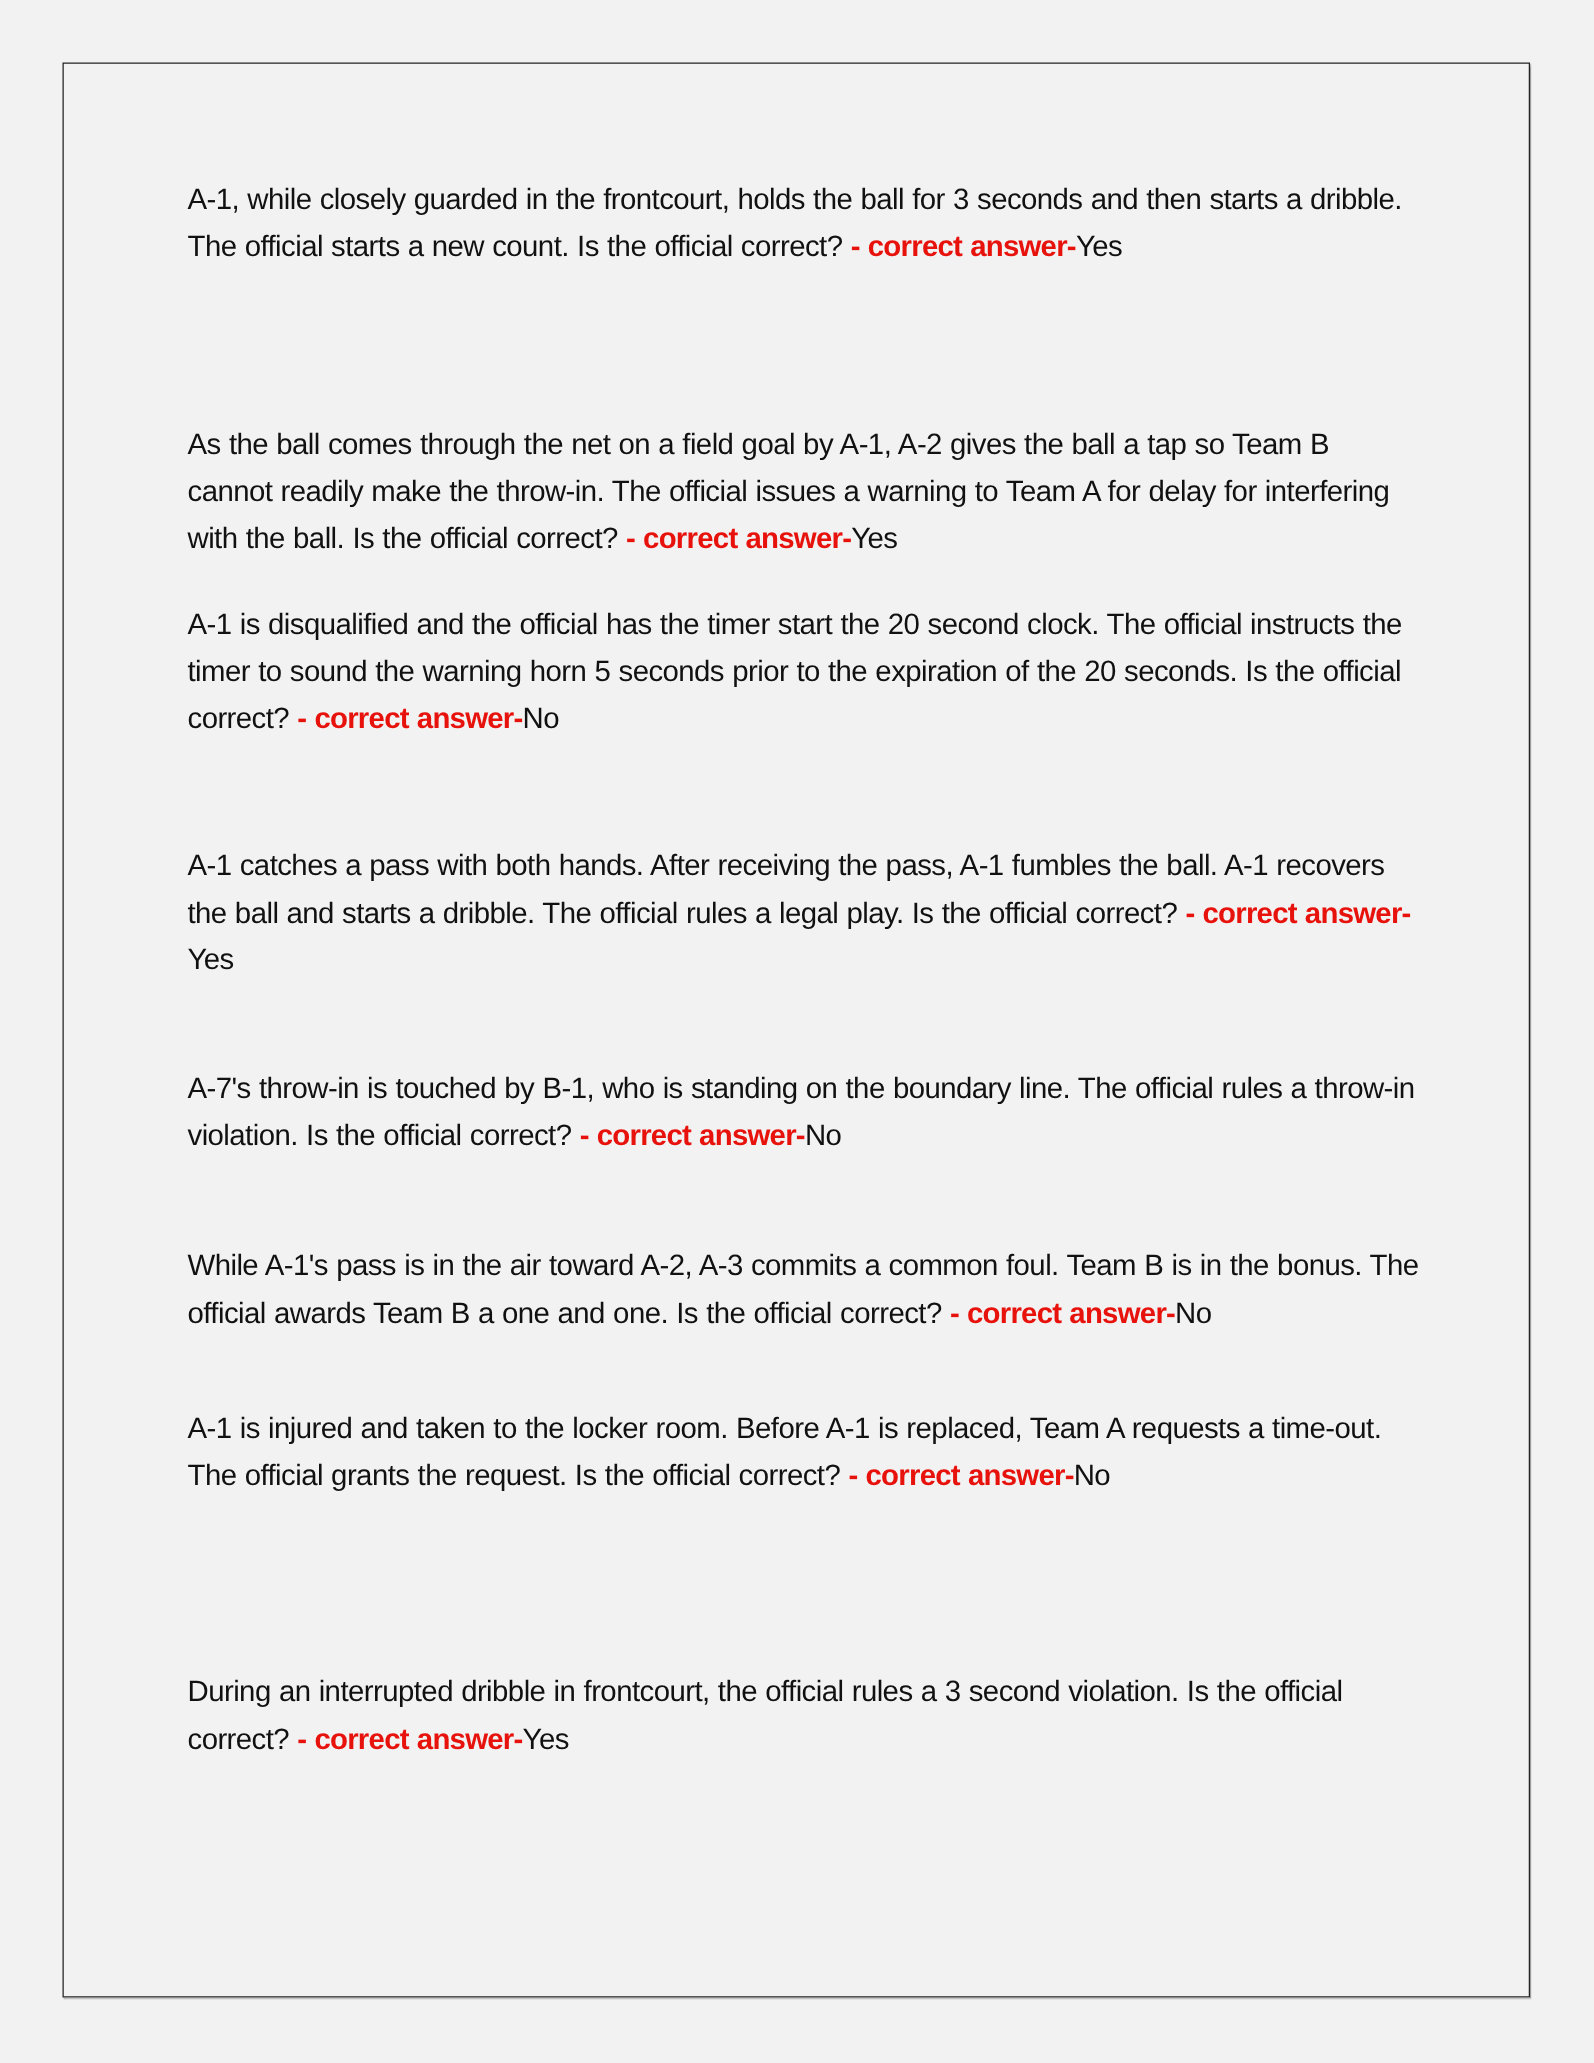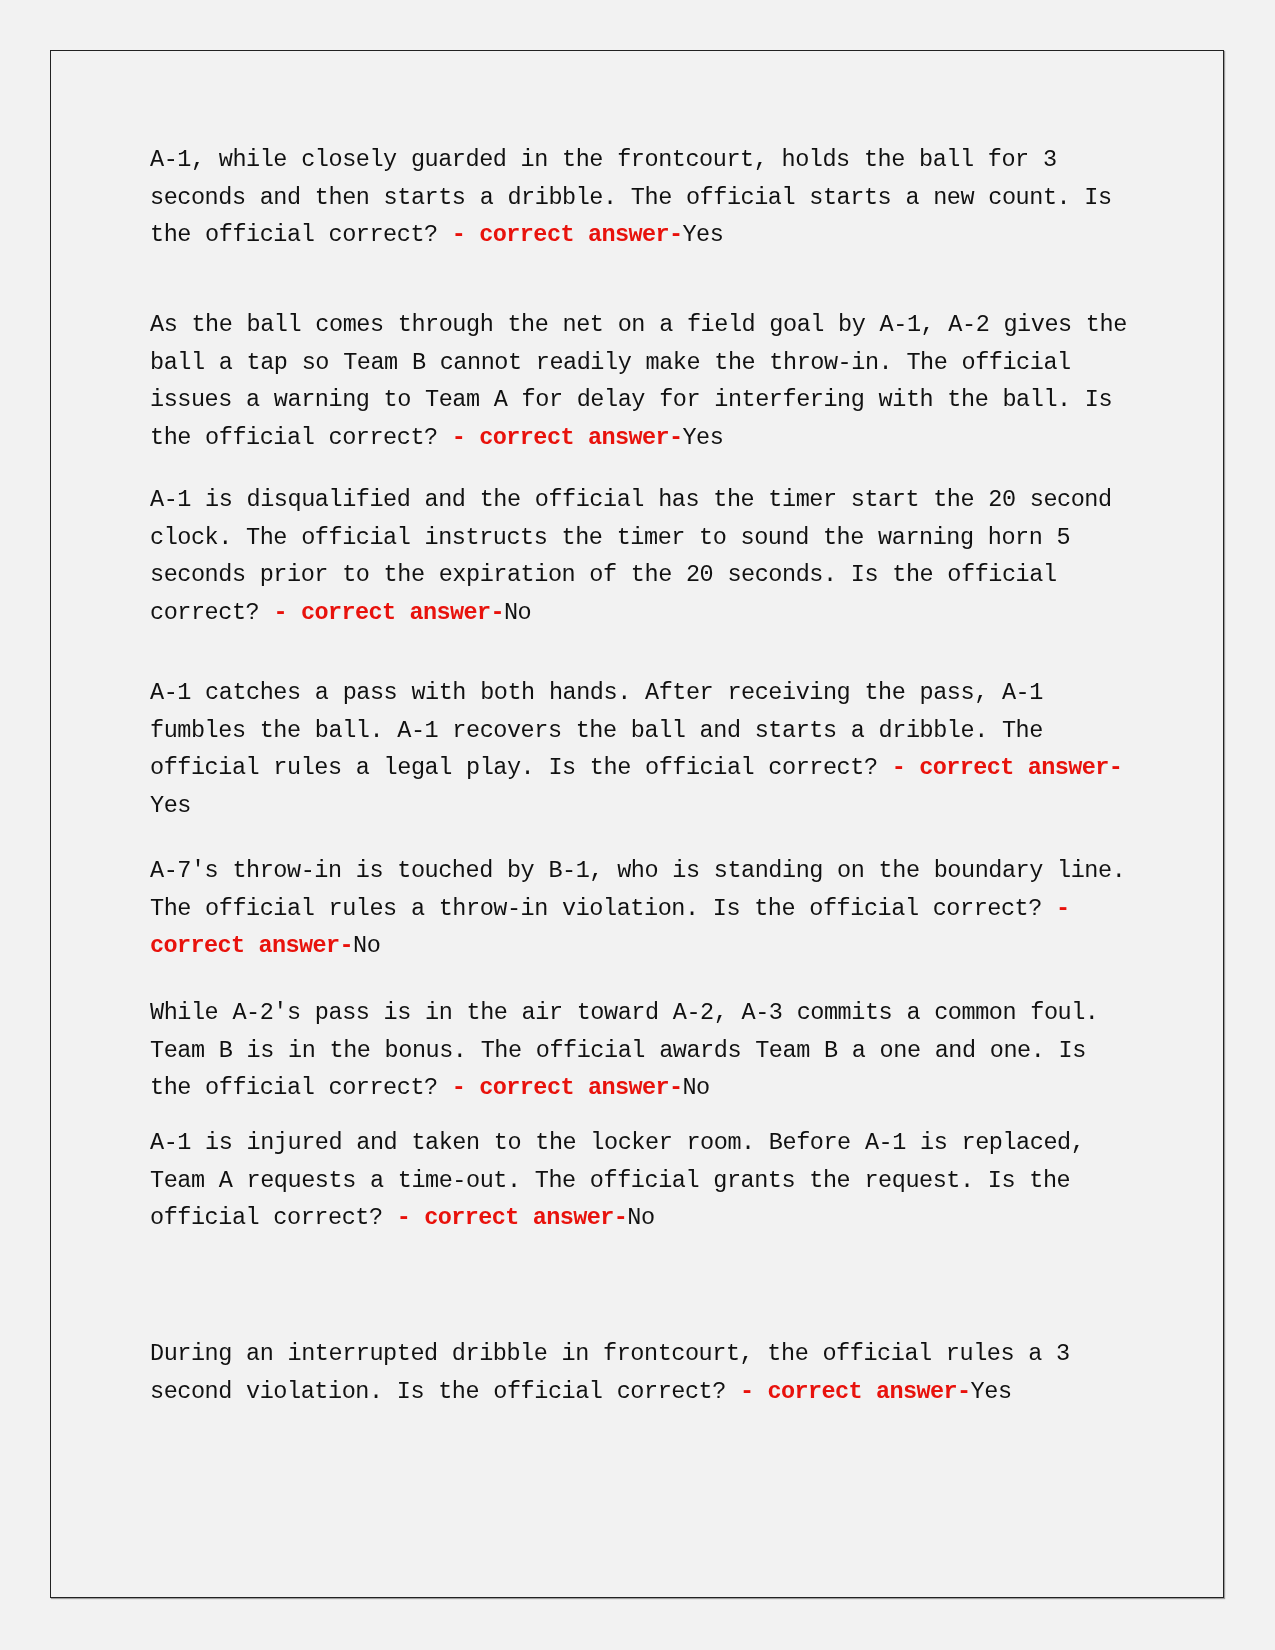--- a/index.html
+++ b/index.html
@@ -26,21 +26,21 @@
     .content {
       position: absolute;
       left: 150px;
       top: 0;
       width: 985px;
     }
     .qa {
       position: absolute;
       left: 0;
       width: 985px;
-      font-family: Liberation Mono, monospace;
+      font-family: Liberation Sans, sans-serif;
       font-size: 23.5px;
       line-height: 37.5px;
       color: #111;
       letter-spacing: -0.45px;
       word-spacing: 0.5px;
       margin: 0;
     }
     .answer-label {
       color: #e8120c;
       font-weight: bold;
@@ -49,27 +49,27 @@
   </style>
 </head>
 <body>
 
 <div class="page-frame"></div>
 
 <div class="content">
 
   <p class="qa" style="top:141px"><span>A-1, while closely guarded in the frontcourt, holds the ball for 3 seconds and then starts a dribble. The official starts a new count. Is the official correct? </span><span class="answer-label">- correct answer-</span><span>Yes</span></p>
 
-  <p class="qa" style="top:306px"><span>As the ball comes through the net on a field goal by A-1, A-2 gives the ball a tap so Team B cannot readily make the throw-in. The official issues a warning to Team A for delay for interfering with the ball. Is the official correct? </span><span class="answer-label">- correct answer-</span><span>Yes</span></p>
+  <p class="qa" style="top:337px"><span>As the ball comes through the net on a field goal by A-1, A-2 gives the ball a tap so Team B cannot readily make the throw-in. The official issues a warning to Team A for delay for interfering with the ball. Is the official correct? </span><span class="answer-label">- correct answer-</span><span>Yes</span></p>
 
   <p class="qa" style="top:481px"><span>A-1 is disqualified and the official has the timer start the 20 second clock. The official instructs the timer to sound the warning horn 5 seconds prior to the expiration of the 20 seconds. Is the official correct? </span><span class="answer-label">- correct answer-</span><span>No</span></p>
 
   <p class="qa" style="top:674px"><span>A-1 catches a pass with both hands. After receiving the pass, A-1 fumbles the ball. A-1 recovers the ball and starts a dribble. The official rules a legal play. Is the official correct? </span><span class="answer-label">- correct answer-</span><span>Yes</span></p>
 
   <p class="qa" style="top:852px"><span>A-7's throw-in is touched by B-1, who is standing on the boundary line. The official rules a throw-in violation. Is the official correct? </span><span class="answer-label">- correct answer-</span><span>No</span></p>
 
-  <p class="qa" style="top:994px"><span>While A-2's pass is in the air toward A-2, A-3 commits a common foul. Team B is in the bonus. The official awards Team B a one and one. Is the official correct? </span><span class="answer-label">- correct answer-</span><span>No</span></p>
+  <p class="qa" style="top:994px"><span>While A-1's pass is in the air toward A-2, A-3 commits a common foul. Team B is in the bonus. The official awards Team B a one and one. Is the official correct? </span><span class="answer-label">- correct answer-</span><span>No</span></p>
 
   <p class="qa" style="top:1124px"><span>A-1 is injured and taken to the locker room. Before A-1 is replaced, Team A requests a time-out. The official grants the request. Is the official correct? </span><span class="answer-label">- correct answer-</span><span>No</span></p>
 
   <p class="qa" style="top:1335px"><span>During an interrupted dribble in frontcourt, the official rules a 3 second violation. Is the official correct? </span><span class="answer-label">- correct answer-</span><span>Yes</span></p>
 
 </div>
 
 </body></html>

